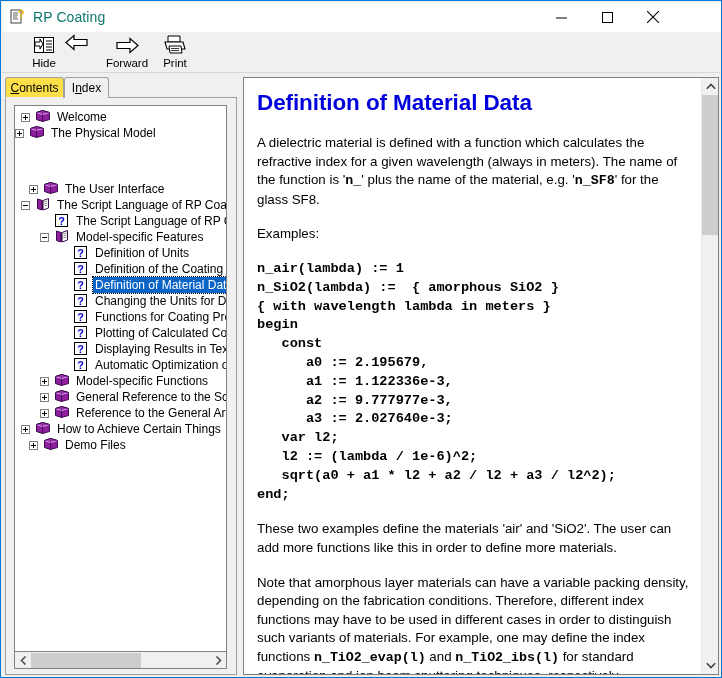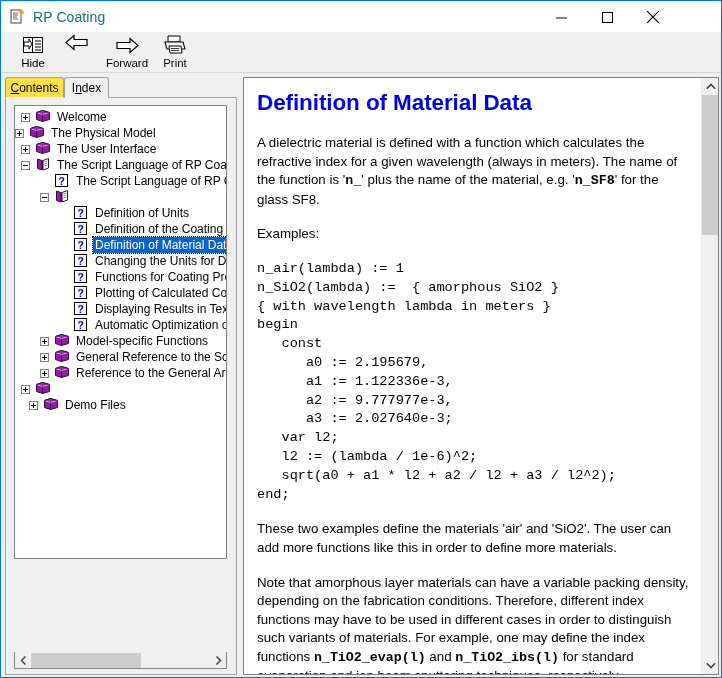--- a/index.html
+++ b/index.html
@@ -52,21 +52,21 @@
     border-bottom: 1px solid #d7d7d7;
   }
   .tbtn {
     position: absolute; top: 2px; height: 38px;
     display: flex; flex-direction: column; align-items: center;
     justify-content: flex-start;
     cursor: default;
   }
   .tbtn .ticon { height: 22px; width: 30px; display:flex; align-items:center; justify-content:center; }
   .tbtn .tlabel { font-size: 11.5px; color: #000; margin-top: 0px; line-height: 14px; }
-  #tb-hide    { left: 9px;   width: 44px; }
+  #tb-hide    { left: 20px;   width: 44px; }
   #tb-back    { left: 52px;  width: 46px; gap: 26px; }
   #tb-forward { left: 98px;  width: 54px; }
   #tb-print   { left: 152px; width: 42px; }
 
   
   #tabstrip {
     position: absolute; left: 4px; top: 76px;
     width: 232px; height: 21px;
   }
   .tab {
@@ -85,21 +85,21 @@
 
   
   #leftpane {
     position: absolute; left: 4px; top: 96px;
     width: 232px; height: 578px;
     background: #f0f0f0;
     border: 1px solid #a0a0a0;
   }
   #treebox {
     position: absolute; left: 8px; top: 7px;
-    width: 213px; height: 454px;
+    width: 213px; height: 547px;
     background: #ffffff;
     border: 1px solid #828282;
     overflow: hidden;
   }
   #treeinner {
     position: absolute; left: 0; top: 3px; width: 400px;
   }
   .tnode {
     position: relative; height: 16px; line-height: 16px;
     white-space: nowrap; font-size: 12px; color: #000;
@@ -175,21 +175,21 @@
   .para {
     font-size: 13.3px; line-height: 18.6px; color: #000;
     margin: 0 0 16px 0;
   }
   .mono {
     font-family: "Liberation Mono", monospace;
     font-weight: bold; font-size: 13.3px;
   }
   pre.code {
     font-family: "Liberation Mono", monospace;
-    font-weight: normal;
+    font-weight: bold;
     font-size: 13.6px;
     line-height: 18.8px;
     margin: 0 0 16px 0;
     color: #000;
     white-space: pre;
   }
 
   
   #vscroll {
     position: absolute; right: 0px; top: 0px;
@@ -319,21 +319,21 @@
           <div class="tnode" style="">
             <span class="texp plus"></span>
             <span class="ticon-tree"><svg width="16" height="14" viewBox="0 0 16 14">
                 <path d="M1.5 3.5 L7.5 1.5 L14.5 3.5 L14.5 10.5 L7.5 12.5 L1.5 10.5 Z" fill="#8e1f9e" stroke="#3b0a4a" stroke-width="1"></path>
                 <path d="M1.5 3.5 L7.5 5.5 L14.5 3.5" fill="none" stroke="#d8a8e8" stroke-width="1"></path>
                 <path d="M7.5 5.5 L7.5 12.5" fill="none" stroke="#3b0a4a" stroke-width="1"></path>
                 <path d="M1.5 3.5 L7.5 1.5 L14.5 3.5" fill="#a83cb8" stroke="#3b0a4a" stroke-width="1"></path>
               </svg></span>
             <span class="tlabel-tree">The Physical Model</span>
           </div>
-          <div class="tnode" style="padding-left: 6px;">
+          <div class="tnode" style="padding-left: 14px; margin-top: 40px;">
             <span class="texp plus"></span>
             <span class="ticon-tree"><svg width="16" height="14" viewBox="0 0 16 14">
                 <path d="M1.5 3.5 L7.5 1.5 L14.5 3.5 L14.5 10.5 L7.5 12.5 L1.5 10.5 Z" fill="#8e1f9e" stroke="#3b0a4a" stroke-width="1"></path>
                 <path d="M1.5 3.5 L7.5 5.5 L14.5 3.5" fill="none" stroke="#d8a8e8" stroke-width="1"></path>
                 <path d="M7.5 5.5 L7.5 12.5" fill="none" stroke="#3b0a4a" stroke-width="1"></path>
                 <path d="M1.5 3.5 L7.5 1.5 L14.5 3.5" fill="#a83cb8" stroke="#3b0a4a" stroke-width="1"></path>
               </svg></span>
             <span class="tlabel-tree">The User Interface</span>
           </div>
           <div class="tnode" style="padding-left: 6px;">
@@ -360,20 +360,21 @@
           <div class="tnode" style="padding-left: 25px;">
             <span class="texp minus"></span>
             <span class="ticon-tree"><svg width="16" height="15" viewBox="0 0 16 15">
                 <path d="M2.5 2 L7 3.5 L7 13 L2.5 11.5 Z" fill="#8e1f9e" stroke="#3b0a4a" stroke-width="1"></path>
                 <path d="M8 3.5 L13.5 1.5 L13.5 11 L8 13 Z" fill="#ffffff" stroke="#3b0a4a" stroke-width="1"></path>
                 <line x1="9.3" y1="5" x2="12.4" y2="4" stroke="#707070" stroke-width="0.8"></line>
                 <line x1="9.3" y1="7" x2="12.4" y2="6" stroke="#707070" stroke-width="0.8"></line>
                 <line x1="9.3" y1="9" x2="12.4" y2="8" stroke="#707070" stroke-width="0.8"></line>
                 <path d="M7 3.5 L8 3.5 L8 13 L7 13 Z" fill="#3b0a4a"></path>
               </svg></span>
+            <span class="tlabel-tree">Model-specific Features</span>
           </div>
           <div class="tnode" style="padding-left: 44px;">
             <span class="texp none"></span>
             <span class="ticon-tree"><svg width="15" height="15" viewBox="0 0 15 15">
                 <rect x="1.5" y="1.5" width="12" height="12" fill="#ffffff" stroke="#000000" stroke-width="1"></rect>
                 <rect x="1.5" y="1.5" width="12" height="12" fill="none" stroke="#e0b000" stroke-width="0"></rect>
                 <text x="7.5" y="11.5" font-family="Liberation Sans, sans-serif" font-size="11" font-weight="bold" fill="#0000cc" text-anchor="middle">?</text>
               </svg></span>
             <span class="tlabel-tree">Definition of Units</span>
           </div>
@@ -471,20 +472,21 @@
             <span class="tlabel-tree">Reference to the General Arithmetics</span>
           </div>
           <div class="tnode" style="padding-left: 6px;">
             <span class="texp plus"></span>
             <span class="ticon-tree"><svg width="16" height="14" viewBox="0 0 16 14">
                 <path d="M1.5 3.5 L7.5 1.5 L14.5 3.5 L14.5 10.5 L7.5 12.5 L1.5 10.5 Z" fill="#8e1f9e" stroke="#3b0a4a" stroke-width="1"></path>
                 <path d="M1.5 3.5 L7.5 5.5 L14.5 3.5" fill="none" stroke="#d8a8e8" stroke-width="1"></path>
                 <path d="M7.5 5.5 L7.5 12.5" fill="none" stroke="#3b0a4a" stroke-width="1"></path>
                 <path d="M1.5 3.5 L7.5 1.5 L14.5 3.5" fill="#a83cb8" stroke="#3b0a4a" stroke-width="1"></path>
               </svg></span>
+            <span class="tlabel-tree">How to Achieve Certain Things</span>
           </div>
           <div class="tnode" style="padding-left: 14px;">
             <span class="texp plus"></span>
             <span class="ticon-tree"><svg width="16" height="14" viewBox="0 0 16 14">
                 <path d="M1.5 3.5 L7.5 1.5 L14.5 3.5 L14.5 10.5 L7.5 12.5 L1.5 10.5 Z" fill="#8e1f9e" stroke="#3b0a4a" stroke-width="1"></path>
                 <path d="M1.5 3.5 L7.5 5.5 L14.5 3.5" fill="none" stroke="#d8a8e8" stroke-width="1"></path>
                 <path d="M7.5 5.5 L7.5 12.5" fill="none" stroke="#3b0a4a" stroke-width="1"></path>
                 <path d="M1.5 3.5 L7.5 1.5 L14.5 3.5" fill="#a83cb8" stroke="#3b0a4a" stroke-width="1"></path>
               </svg></span>
             <span class="tlabel-tree">Demo Files</span>

